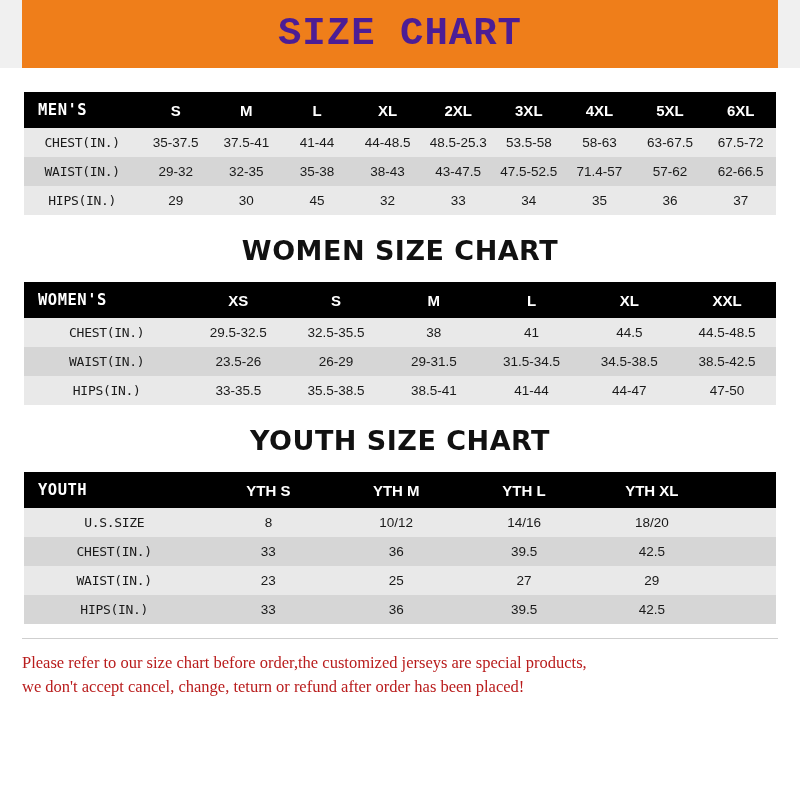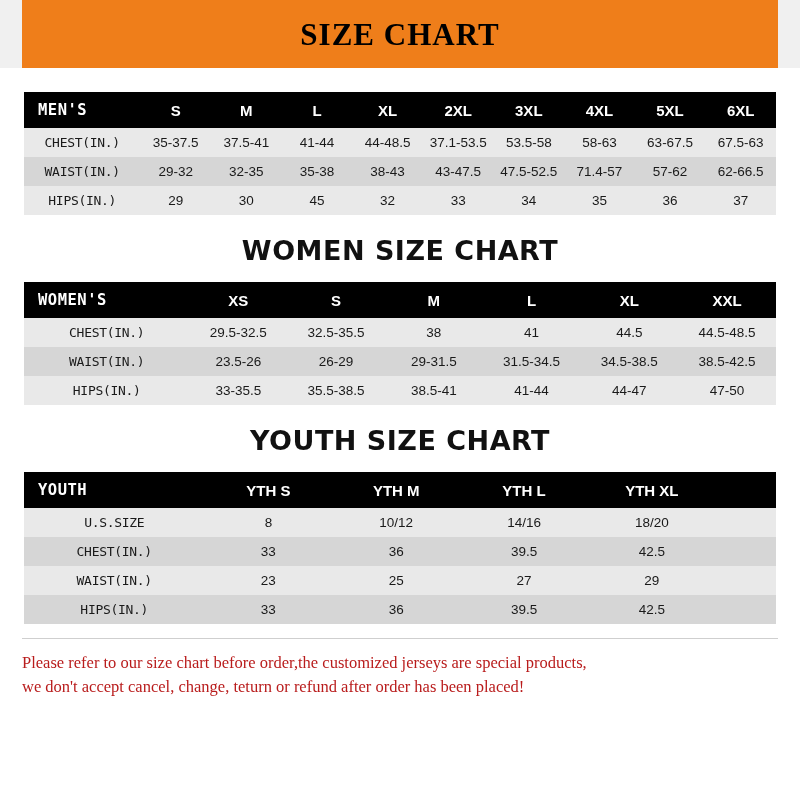--- a/index.html
+++ b/index.html
@@ -23,25 +23,25 @@
   
   .banner {
     height: 68px;
     background: #ef7e1a;
     display: flex;
     align-items: center;
     justify-content: center;
     position: relative;
   }
   .banner-title {
-    font-family: Liberation Serif, serif;
+    font-family: Liberation Mono, monospace;
     font-weight: bold;
-    font-size: 31px;
+    font-size: 39px;
     letter-spacing: 1px;
-    color: #000000;
+    color: #4c1d95;
     line-height: 1;
   }
   .banner-edge-left,
   .banner-edge-right {
     position: absolute;
     top: 0;
     bottom: 0;
     width: 22px;
     background: #f0f0f0;
   }
@@ -159,25 +159,25 @@
           <th>6XL</th>
         </tr>
       </thead>
       <tbody>
         <tr class="odd">
           <td class="row-label">CHEST(IN.)</td>
           <td>35-37.5</td>
           <td>37.5-41</td>
           <td>41-44</td>
           <td>44-48.5</td>
-          <td>37.1-53.5</td>
+          <td>48.5-25.3</td>
           <td>53.5-58</td>
           <td>58-63</td>
           <td>63-67.5</td>
-          <td>67.5-63</td>
+          <td>67.5-72</td>
         </tr>
         <tr class="even">
           <td class="row-label">WAIST(IN.)</td>
           <td>29-32</td>
           <td>32-35</td>
           <td>35-38</td>
           <td>38-43</td>
           <td>43-47.5</td>
           <td>47.5-52.5</td>
           <td>71.4-57</td>

